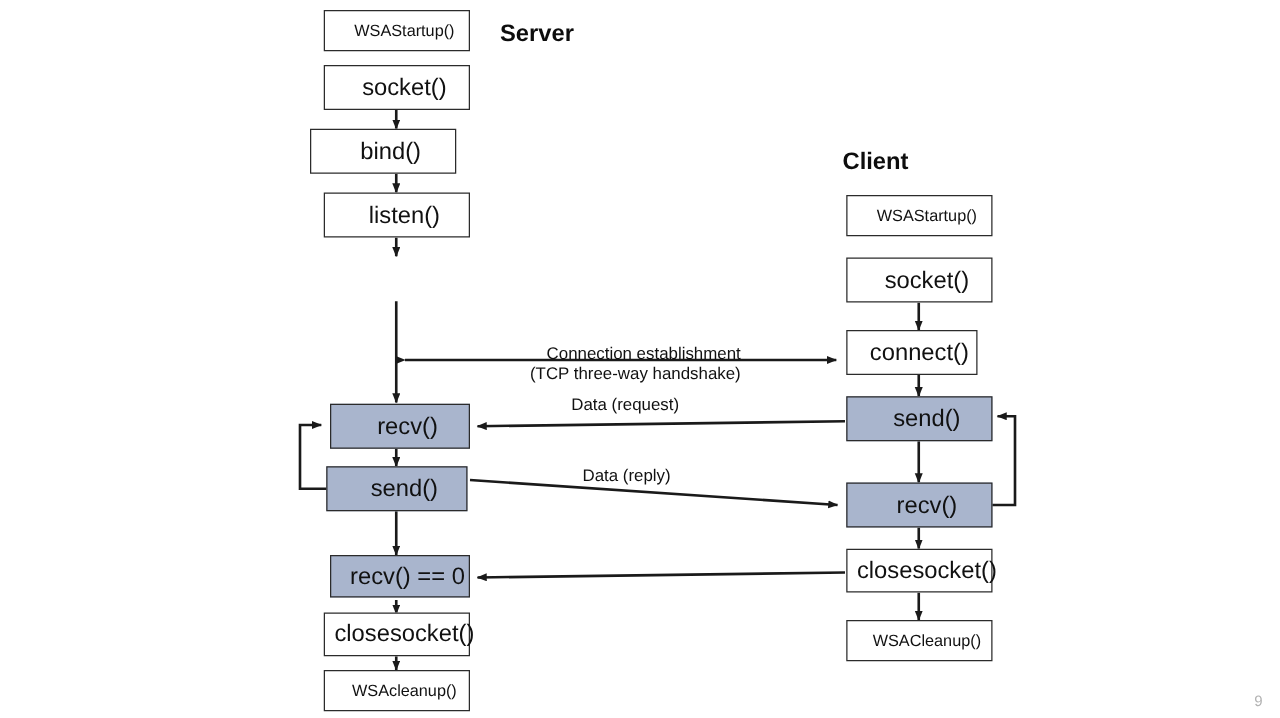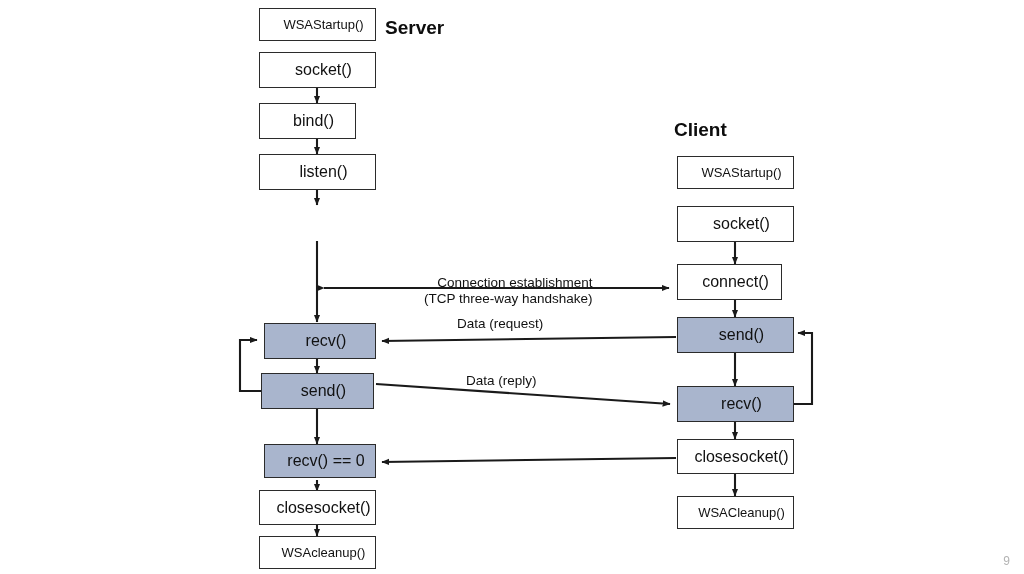--- a/index.html
+++ b/index.html
@@ -20,21 +20,21 @@
     border:1.6px solid #2b2b2b;
     background:#ffffff;
     display:flex;align-items:center;justify-content:center;
     color:#111111;
     line-height:1;
     white-space:nowrap;
     padding-left:12px;
   }
   .node.shaded{background:#a9b5cd;}
   .node.small{font-size:13px;}
-  .node.big{font-size:16px;}
+  .node.big{font-size:19px;}
 
   .colhead{
     position:absolute;
     font-size:19px;
     font-weight:bold;
     color:#0d0d0d;
     white-space:nowrap;
   }
 
   .edgelabel{
@@ -92,29 +92,29 @@
       <line x1="324" y1="288" x2="669" y2="288" marker-start="url(#ahs)" marker-end="url(#ah)"></line>
 
       <line x1="676" y1="337" x2="382" y2="341" marker-end="url(#ah)"></line>
 
       <line x1="376" y1="384" x2="670" y2="404" marker-end="url(#ah)"></line>
 
       <line x1="676" y1="458" x2="382" y2="462" marker-end="url(#ah)"></line>
     </g>
   </svg>
 
-  <div class="colhead" style="left:385px;top:17px;">Server</div>
+  <div class="colhead" style="left:400px;top:17px;">Server</div>
 
   <div class="colhead" style="left:674px;top:119px;">Client</div>
 
   <div class="node small" style="left:259px;top:8px;width:117px;height:33px;">WSAStartup()</div>
 
   <div class="node big" style="left:259px;top:52px;width:117px;height:36px;">socket()</div>
 
-  <div class="node big" style="left:259px;top:103px;width:97px;height:36px;">bind()</div>
+  <div class="node big" style="left:248px;top:103px;width:117px;height:36px;">bind()</div>
 
   <div class="node big" style="left:259px;top:154px;width:117px;height:36px;">listen()</div>
 
 
   <div class="node big shaded" style="left:264px;top:323px;width:112px;height:36px;">recv()</div>
 
   <div class="node big shaded" style="left:261px;top:373px;width:113px;height:36px;">send()</div>
 
   <div class="node big shaded" style="left:264px;top:444px;width:112px;height:34px;">recv() == 0</div>
 

